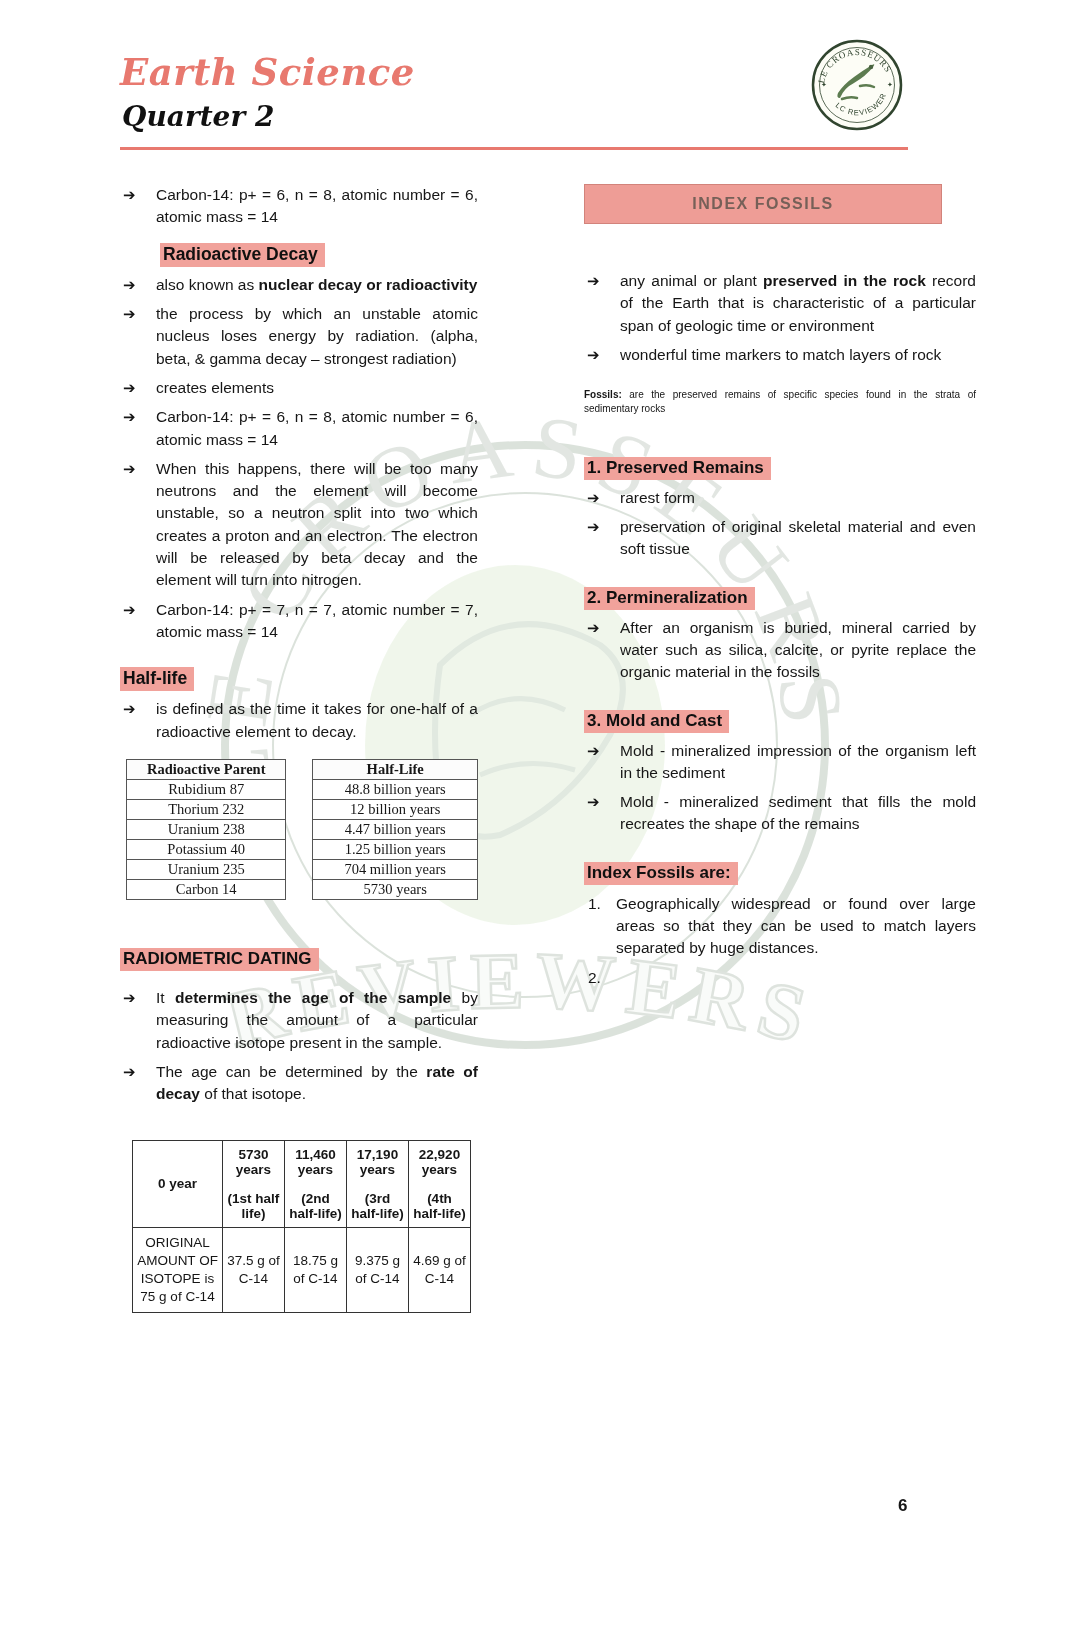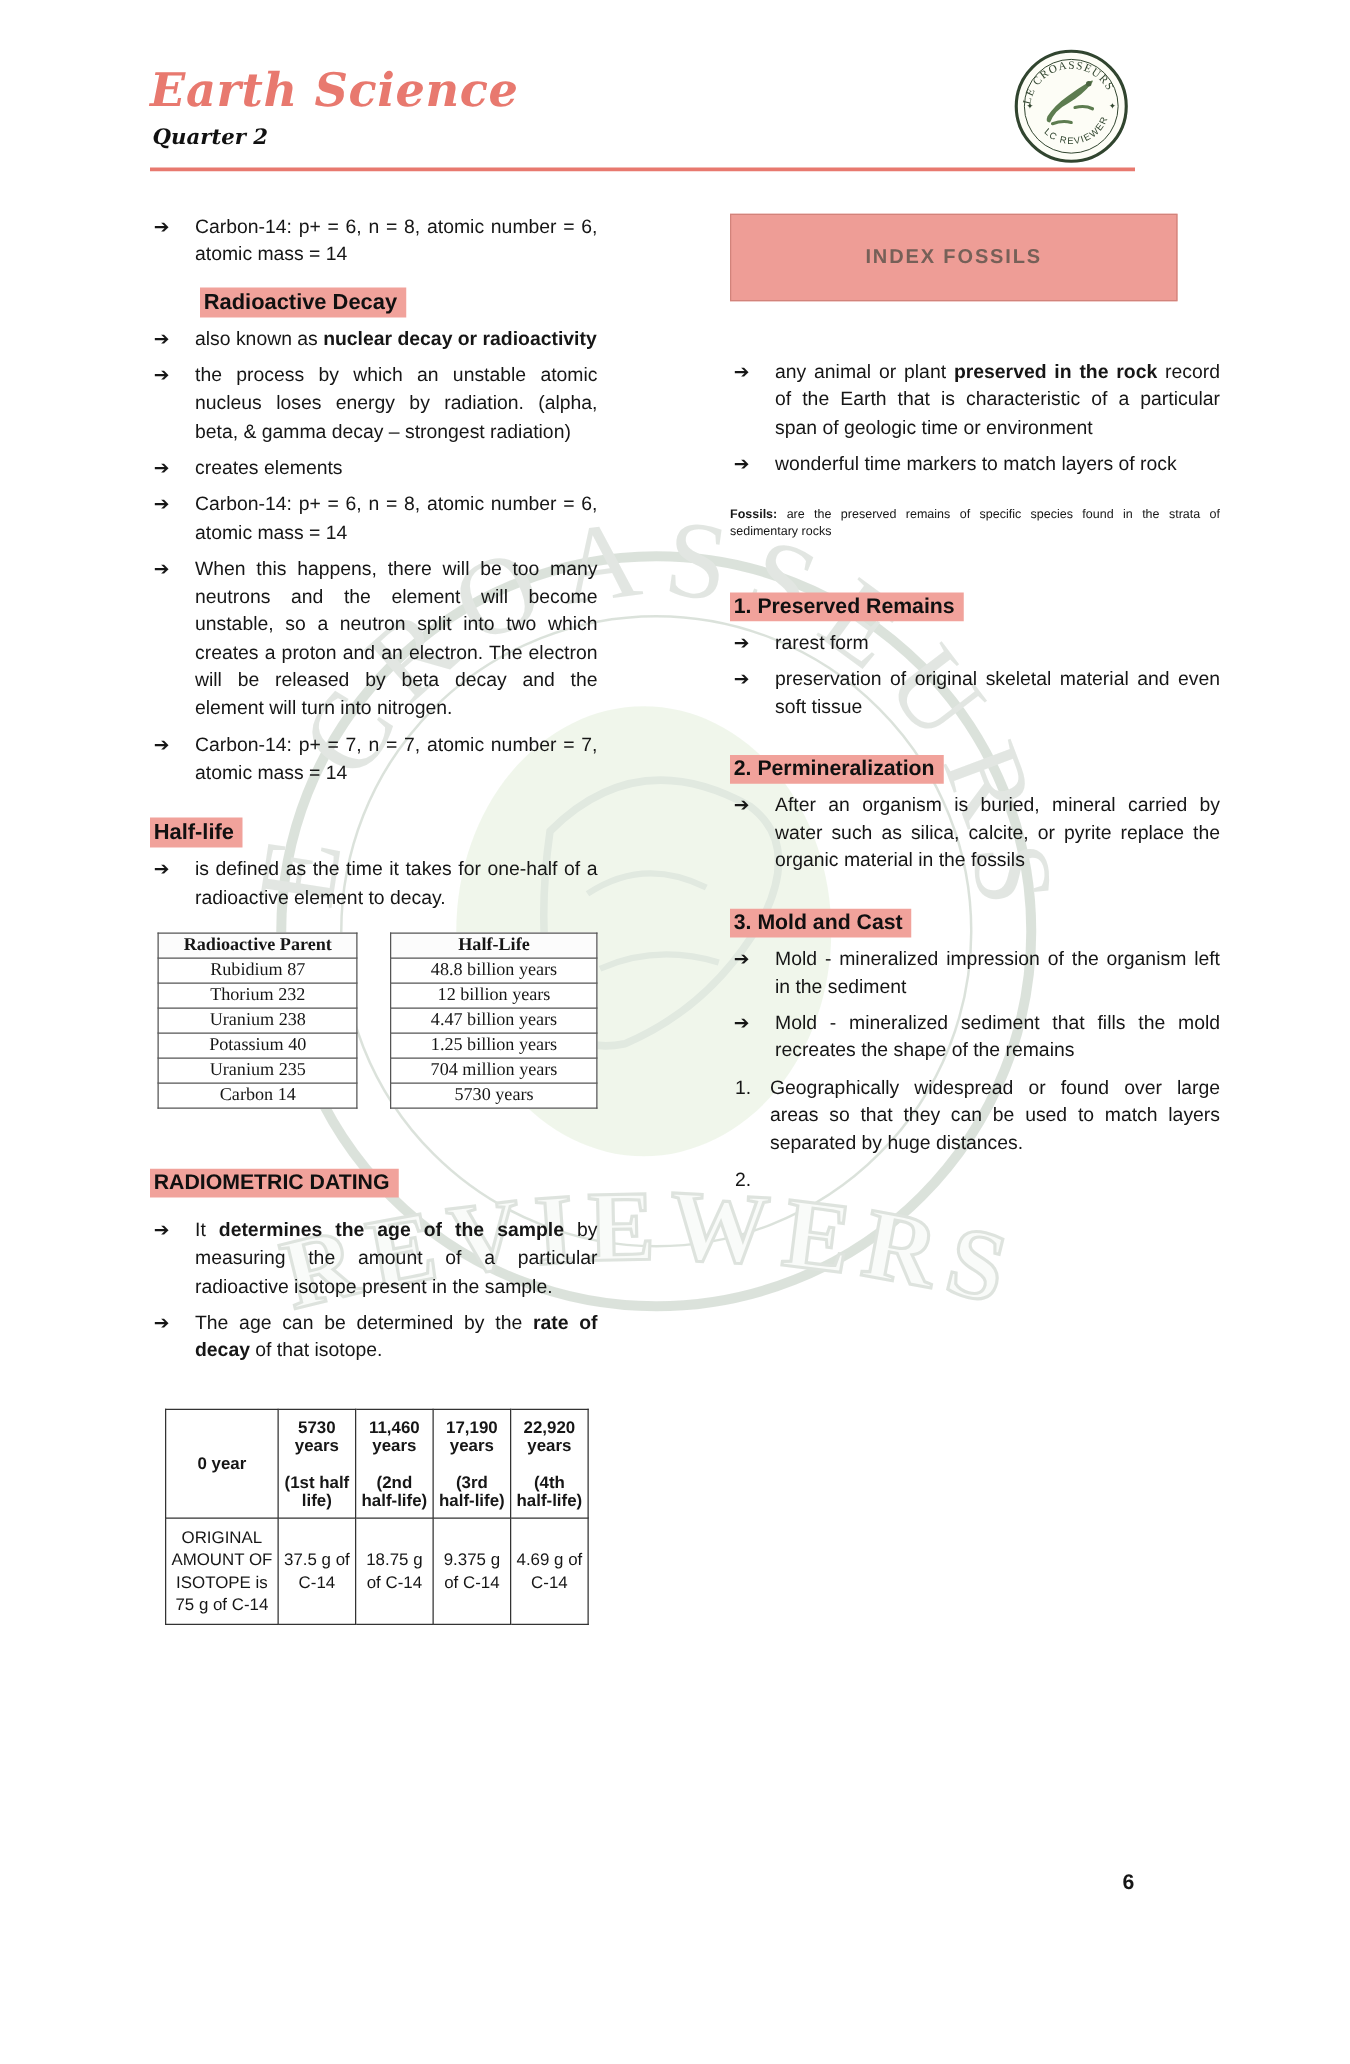--- a/index.html
+++ b/index.html
@@ -16,21 +16,21 @@
   .content { position: relative; z-index: 1; }
 
   
   .header { position: relative; padding: 50px 17px 0 120px; }
   .title {
     margin: 0; font-family: "DejaVu Serif", serif; font-style: italic; font-weight: 700;
     font-size: 37px; color: #E8796F; letter-spacing: 0.5px;
   }
   .subtitle {
     margin: 6px 0 0 2px; font-family: "DejaVu Serif", serif; font-style: italic; font-weight: 700;
-    font-size: 17px; color: #111;
+    font-size: 28px; color: #111;
   }
   .rule { width: 788px; border: none; border-top: 3px solid #E8796F; margin: 14px 0 0 0; }
   .logo { position: absolute; top: 38px; left: 810px; }
 
   
   .columns { display: flex; padding: 34px 0 0 120px; }
   .col-left { width: 358px; }
   .col-right { width: 392px; margin-left: 106px; }
 
   
@@ -70,21 +70,21 @@
   }
   .iso-table th, .iso-table td { border: 1.5px solid #333; padding: 6px 4px; vertical-align: middle; }
   .iso-table th { font-weight: 700; }
   .iso-col0 { width: 90px; }
   .iso-col { width: 62px; }
   .iso-table .lbl { margin-top: 14px; }
   .iso-table td { line-height: 1.35; }
 
   
   .index-box {
-    width: 358px; height: 70px; background: #EE9D96; border: 1px solid #d2837b;
+    width: 358px; height: 40px; background: #EE9D96; border: 1px solid #d2837b;
     display: flex; align-items: center; justify-content: center;
     font-weight: 700; font-size: 16px; letter-spacing: 1.5px; color: #766058;
     margin-bottom: 46px;
   }
   .fossils-para { margin: 22px 0 0 0; font-size: 10px; line-height: 1.42; text-align: justify; }
   .types-heading { margin: 32px 0 0 0; }
   .fossil-sec-title { margin: 40px 0 7px 0; }
   .fossil-sec-title.tight { margin-top: 26px; }
   .ifa-heading { margin: 26px 0 8px 0; }
 
@@ -340,20 +340,21 @@
           <li>
             <span class="arrow">➔</span>
             <span>Mold - mineralized impression of the organism left in the sediment</span>
           </li>
           <li>
             <span class="arrow">➔</span>
             <span>Mold - mineralized sediment that fills the mold recreates the shape of the remains</span>
           </li>
         </ul>
 
+        <div class="ifa-heading"><span class="hl small">Index Fossils are:</span></div>
         <ol class="num-list">
           <li>
             <span class="num">1.</span>
             <span>Geographically widespread or found over large areas so that they can be used to match layers separated by huge distances.</span>
           </li>
           <li>
             <span class="num">2.</span>
           </li>
         </ol>
 

